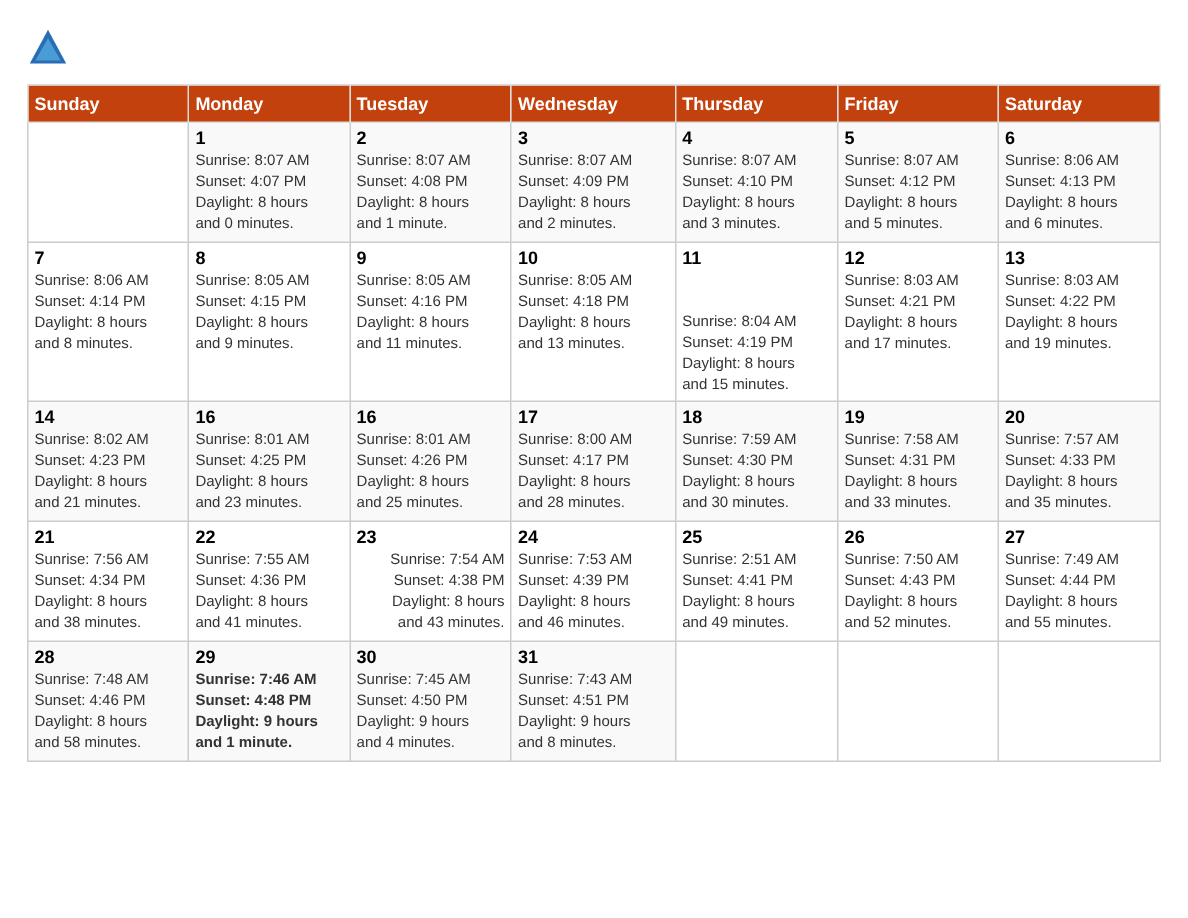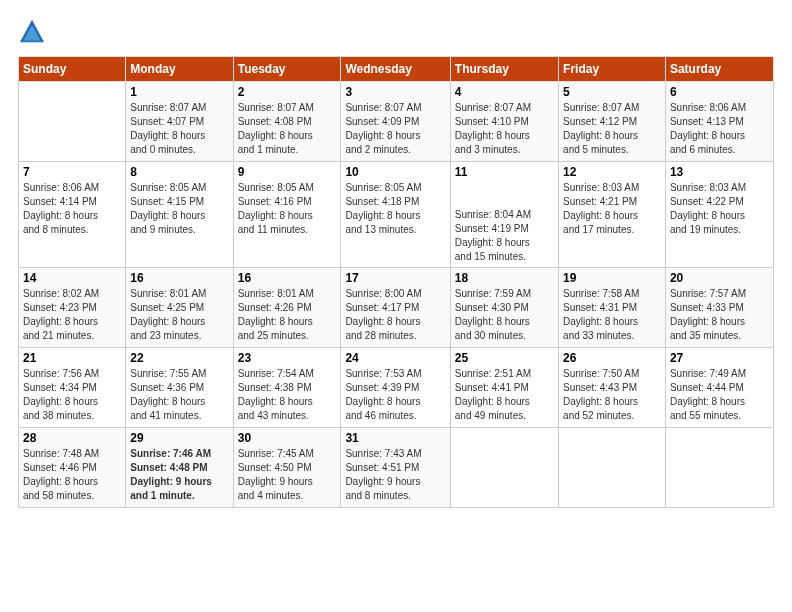--- a/index.html
+++ b/index.html
@@ -284,21 +284,21 @@
           </td>
           <td>
             <span class="day-num">22</span>
             <div class="day-info" style="white-space: pre-line;">Sunrise: 7:55 AM
 Sunset: 4:36 PM
 Daylight: 8 hours
 and 41 minutes.</div>
           </td>
           <td>
             <span class="day-num">23</span>
-            <div class="day-info" style="white-space: pre-line;">Sunrise: 7:54 AM
+            <div class="day-info" style="white-space: pre-line; text-align: right;">Sunrise: 7:54 AM
 Sunset: 4:38 PM
 Daylight: 8 hours
 and 43 minutes.</div>
           </td>
           <td>
             <span class="day-num">24</span>
             <div class="day-info" style="white-space: pre-line;">Sunrise: 7:53 AM
 Sunset: 4:39 PM
 Daylight: 8 hours
 and 46 minutes.</div>

